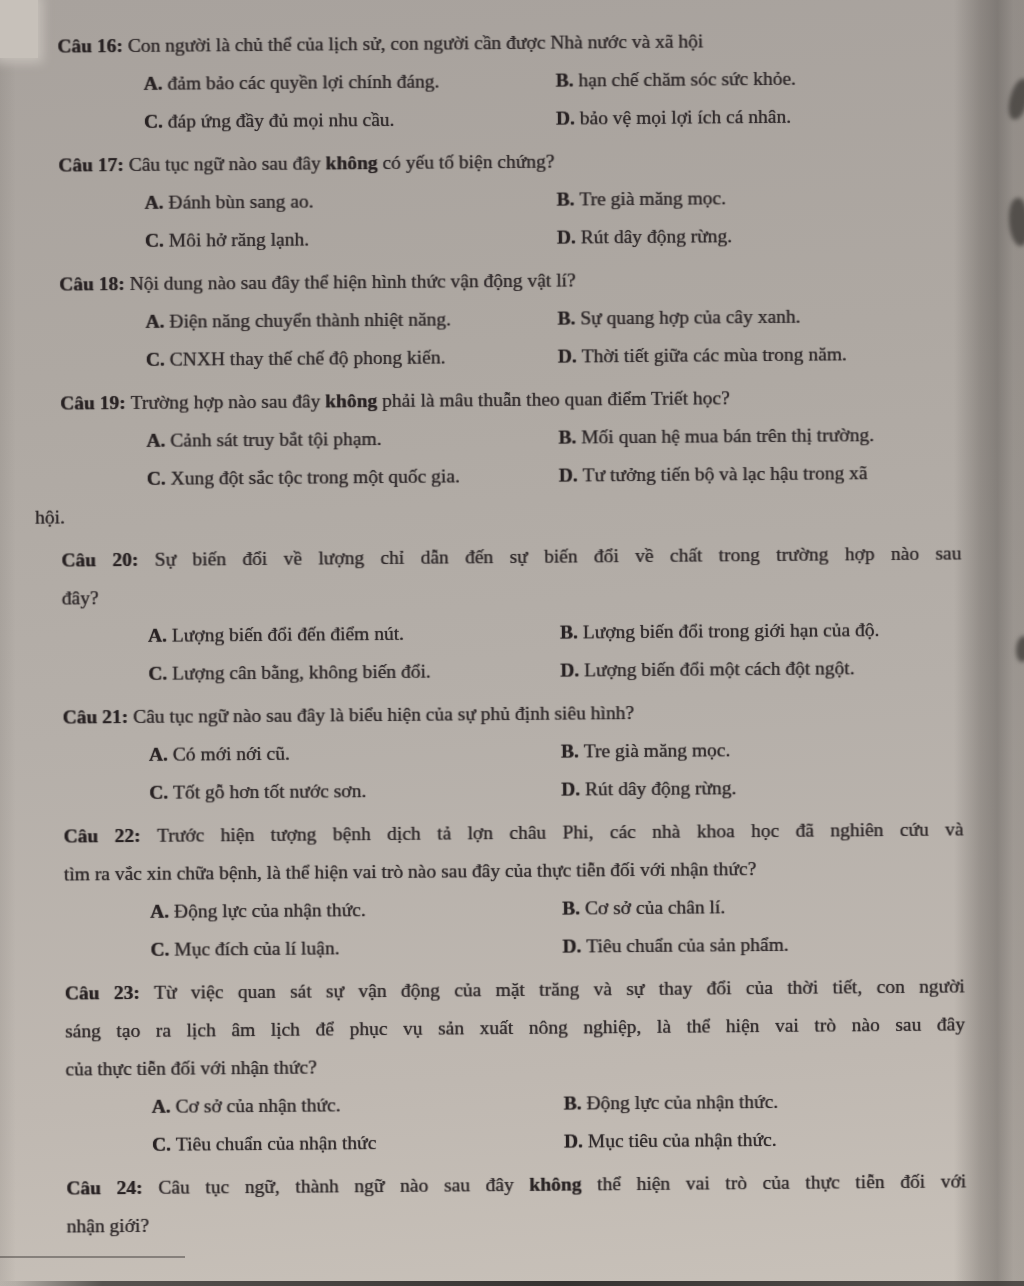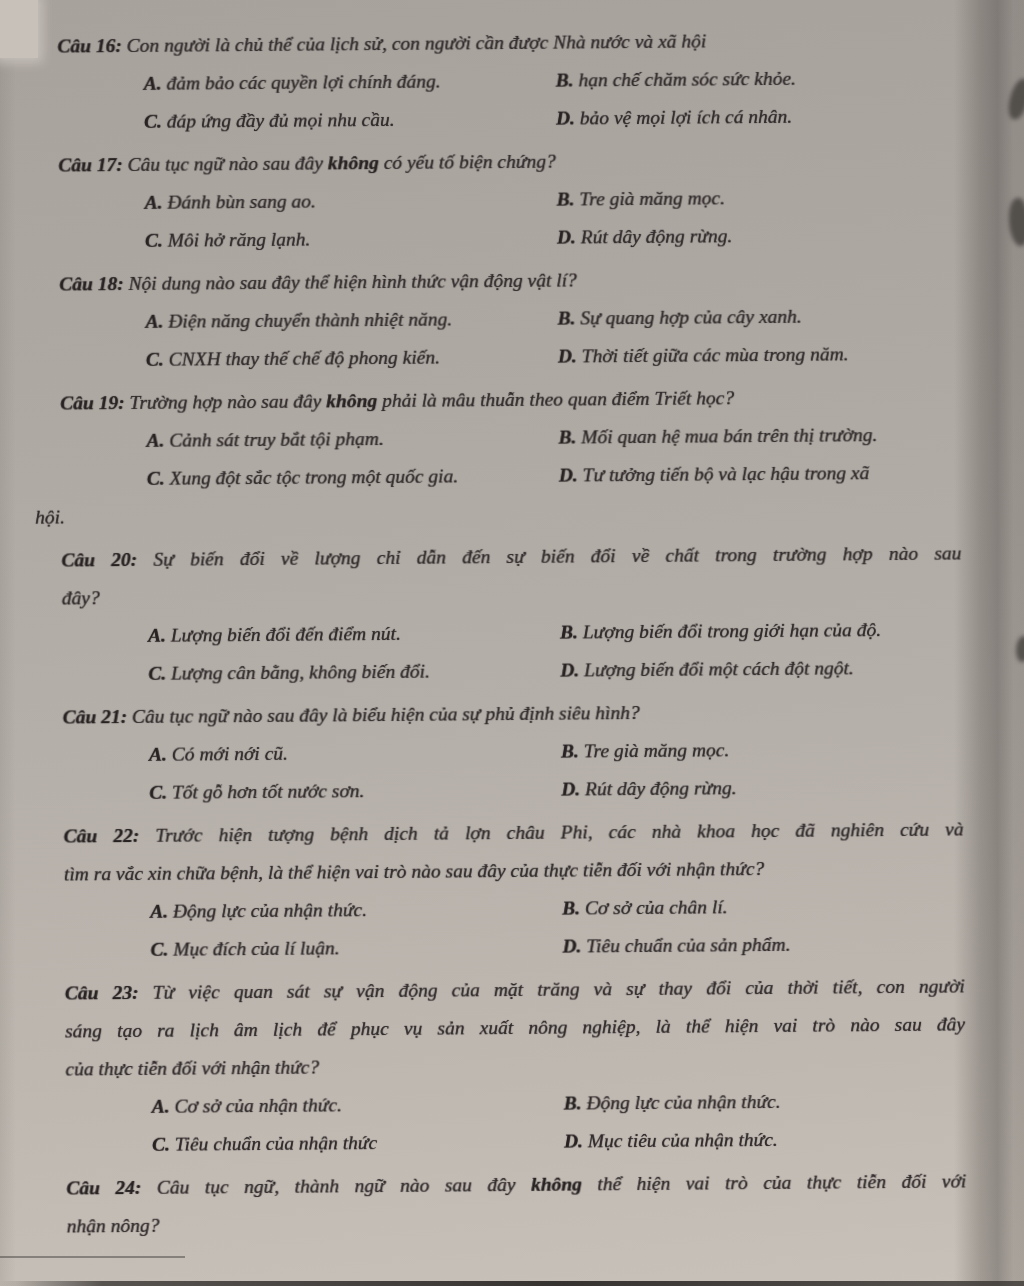--- a/index.html
+++ b/index.html
@@ -2,21 +2,20 @@
 <html><head>
 <meta charset="utf-8">
 <style>
   html,body{margin:0;padding:0;}
   body{width:1024px;height:1286px;overflow:hidden;background:#b2aca6;}
   .page{
     position:relative;width:1024px;height:1286px;
     background:linear-gradient(176deg,#a8a29d 0%,#aea8a2 28%,#b5afa9 55%,#bfb8b1 82%,#c8c1b9 100%);
     font-family:"Liberation Serif","DejaVu Serif",serif;
     color:#312b2c;
-    font-style:italic;
   }
   .content{
     position:absolute;left:62px;top:24px;width:900px;
     transform:rotate(-0.45deg);transform-origin:50% 50%;
     filter:blur(0.25px);
     font-size:19.5px;line-height:38px;
     text-shadow:0 0 1px rgba(49,43,44,.75), .4px .4px 0 rgba(49,43,44,.35);
   }
   .question{margin:0 0 5px 0;}
   .stem-line{min-height:38px;}
@@ -133,21 +132,21 @@
           <div class="stem-line"><span class="st">của thực tiễn đối với nhận thức?</span></div>
         </div>
         <div class="opts">
           <div class="orow"><span class="opt opt-a"><b class="ol">A.</b><span class="ot">&nbsp;Cơ sở của nhận thức.</span></span><span class="opt opt-b"><b class="ol">B.</b><span class="ot">&nbsp;Động lực của nhận thức.</span></span></div>
           <div class="orow"><span class="opt opt-a"><b class="ol">C.</b><span class="ot">&nbsp;Tiêu chuẩn của nhận thức</span></span><span class="opt opt-b"><b class="ol">D.</b><span class="ot">&nbsp;Mục tiêu của nhận thức.</span></span></div>
         </div>
       </section>
       <section class="question">
         <div class="stem">
           <div class="stem-line jfull"><b class="qlabel">Câu 24: </b><span class="st">Câu tục ngữ, thành ngữ nào sau đây </span><b class="kbold">không</b><span class="st"> thể hiện vai trò của thực tiễn đối với</span></div>
-          <div class="stem-line"><span class="st">nhận nông?</span></div>
+          <div class="stem-line"><span class="st">nhận giới?</span></div>
         </div>
       </section>
     </main>
   <div class="shadow-right"></div>
   <div class="edge-blob blob-1"></div>
   <div class="edge-blob blob-2"></div>
   <div class="edge-blob blob-3"></div>
   <div class="hairline"></div>
   <div class="shadow-bottom"></div>
 </div>

